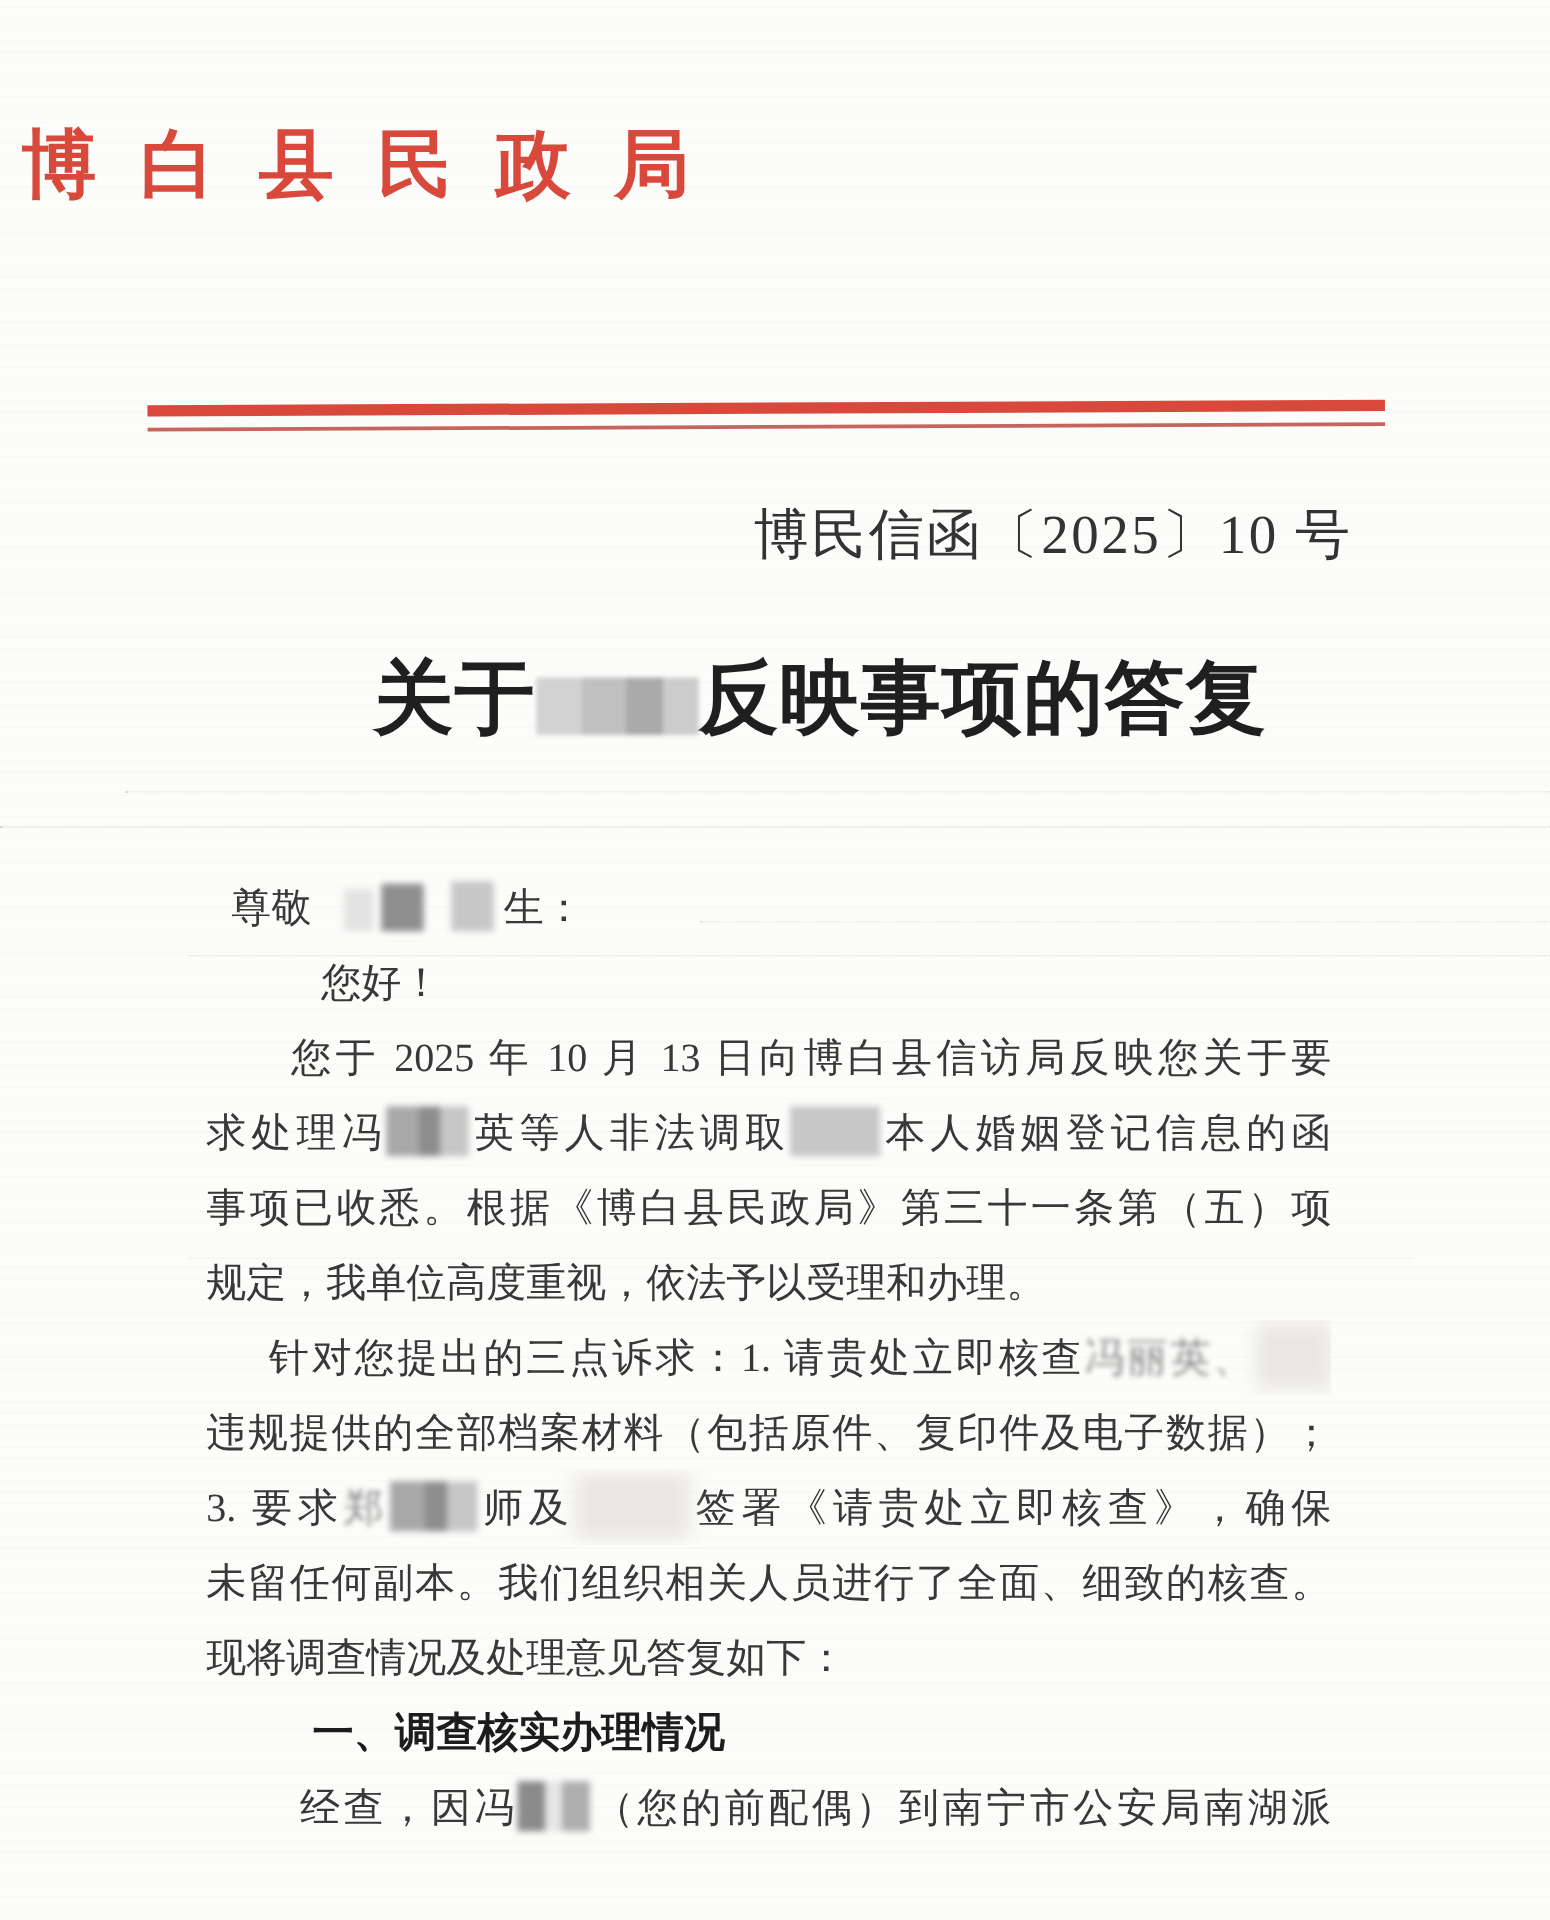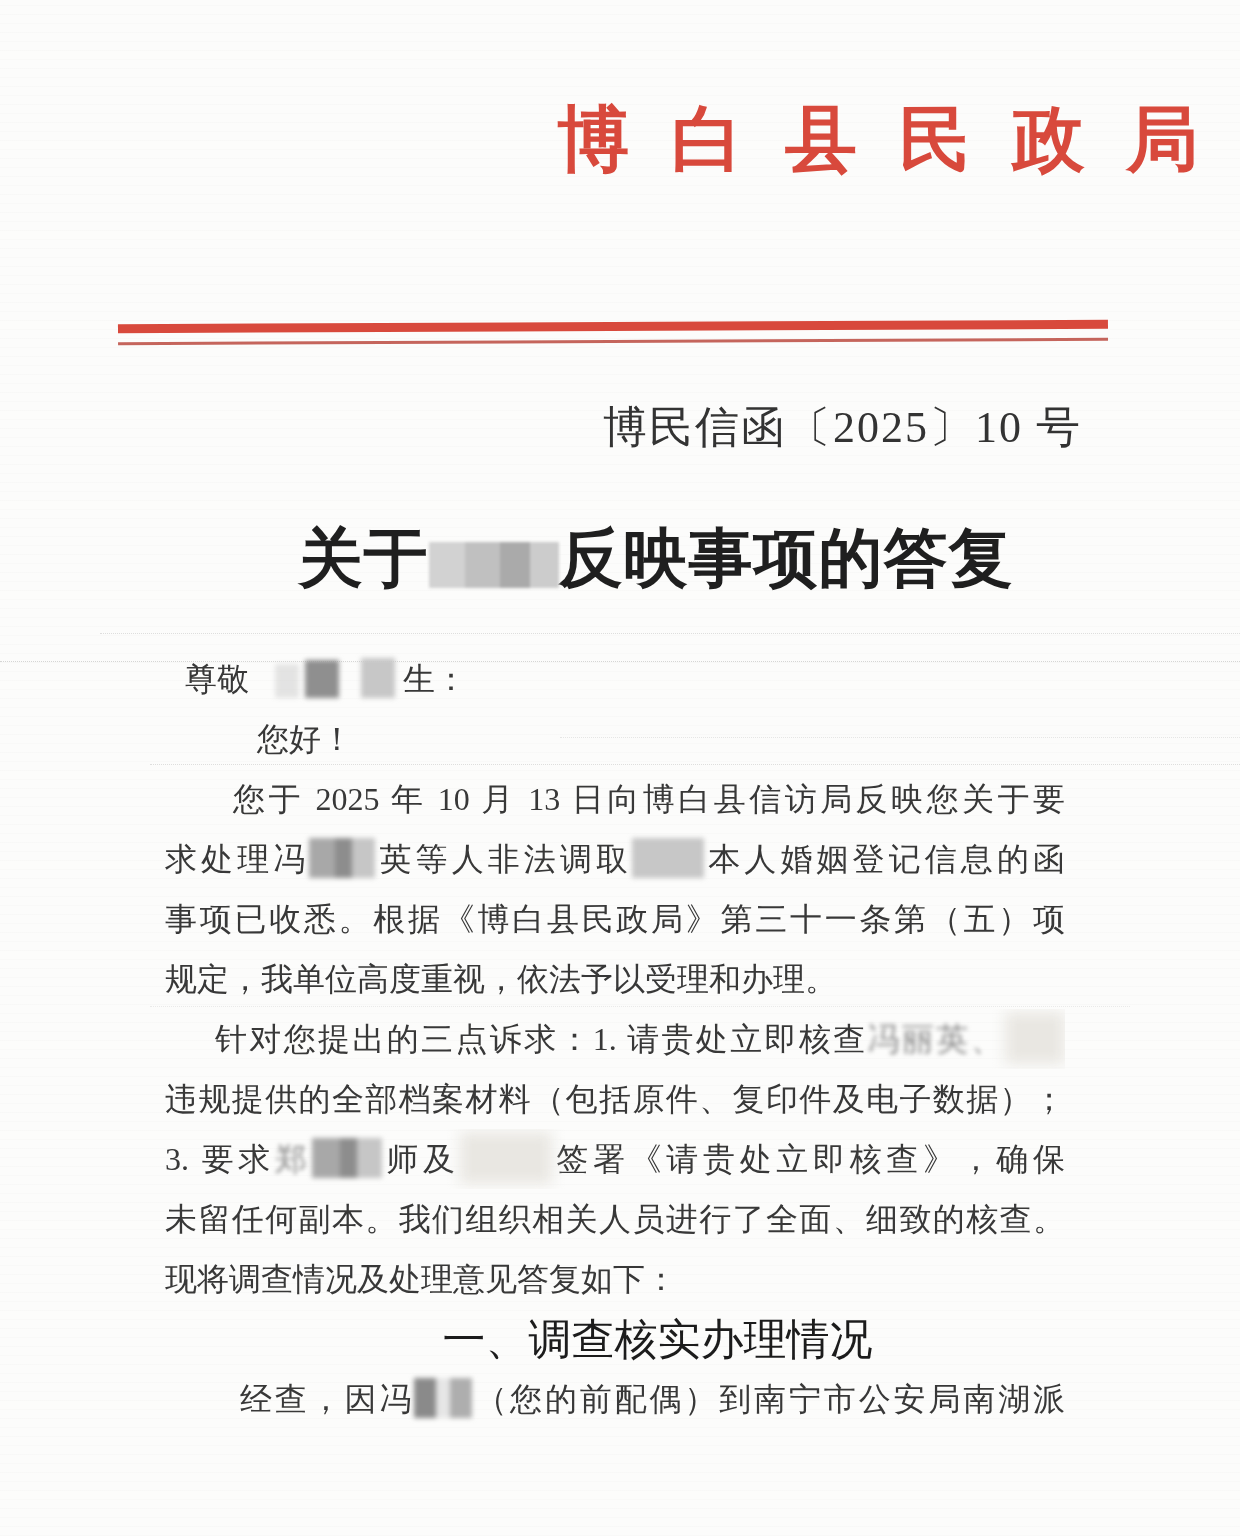--- a/index.html
+++ b/index.html
@@ -16,49 +16,49 @@
   }
   .page{
     position:absolute;inset:0;
     background:
       repeating-linear-gradient(0deg, rgba(160,160,160,0.035) 0 1px, transparent 1px 9px),
       #fcfcfb;
   }
   
   .letterhead{
     position:absolute;top:92px;left:0;width:100%;
-    text-align:right;
-    font-size:72px;font-weight:bold;color:var(--red);
+    text-align:left;
+    font-size:60px;font-weight:bold;color:var(--red);
     letter-spacing:0.58em;text-indent:0.29em;white-space:nowrap;
   }
   
   .rule{position:absolute;top:322px;left:118px;width:990px;transform:rotate(-0.25deg);}
   .rule .bar-thick{height:9px;background:var(--red);}
   .rule .bar-thin{height:3px;background:var(--red-dark);margin-top:9px;opacity:.85;}
   
   .doc-number{
     position:absolute;top:398px;right:158px;
     font-size:44px;color:#333;letter-spacing:2px;white-space:nowrap;
   }
   
   .title{
     position:absolute;top:524px;left:0;width:100%;height:70px;line-height:70px;
     text-align:center;font-size:64px;font-weight:bold;color:#1f1f1f;
     letter-spacing:1px;white-space:nowrap;margin-left:36px;
   }
   
   .content{
-    position:absolute;top:649px;left:165px;width:900px;
+    position:absolute;top:696px;left:165px;width:900px;
     font-size:32px;color:var(--ink);
   }
   .line{height:60px;line-height:60px;overflow:hidden;}
   .line.justify{text-align:justify;text-align-last:justify;text-justify:inter-character;}
   .line.heading{
     font-family:"Liberation Sans","DejaVu Sans",sans-serif;
-    font-weight:normal;color:#1c1c1c;font-size:43px;text-align:center;
+    font-weight:bold;color:#1c1c1c;font-size:33px;
   }
   
   .redact{
     display:inline-block;height:40px;vertical-align:-8px;
     border-radius:1px;filter:blur(2.5px);
   }
   .redact.light{background:#c7c7c7;}
   .redact.dark{background:#8f8f8f;}
   .redact.duo{background:linear-gradient(90deg,#a8a8a8 0 40%,#8d8d8d 40% 65%,#c6c6c6 65% 100%);}
   .redact.duo2{background:linear-gradient(90deg,#8a8a8a 0 38%,#e6e6e6 38% 62%,#aeaeae 62% 100%);}

